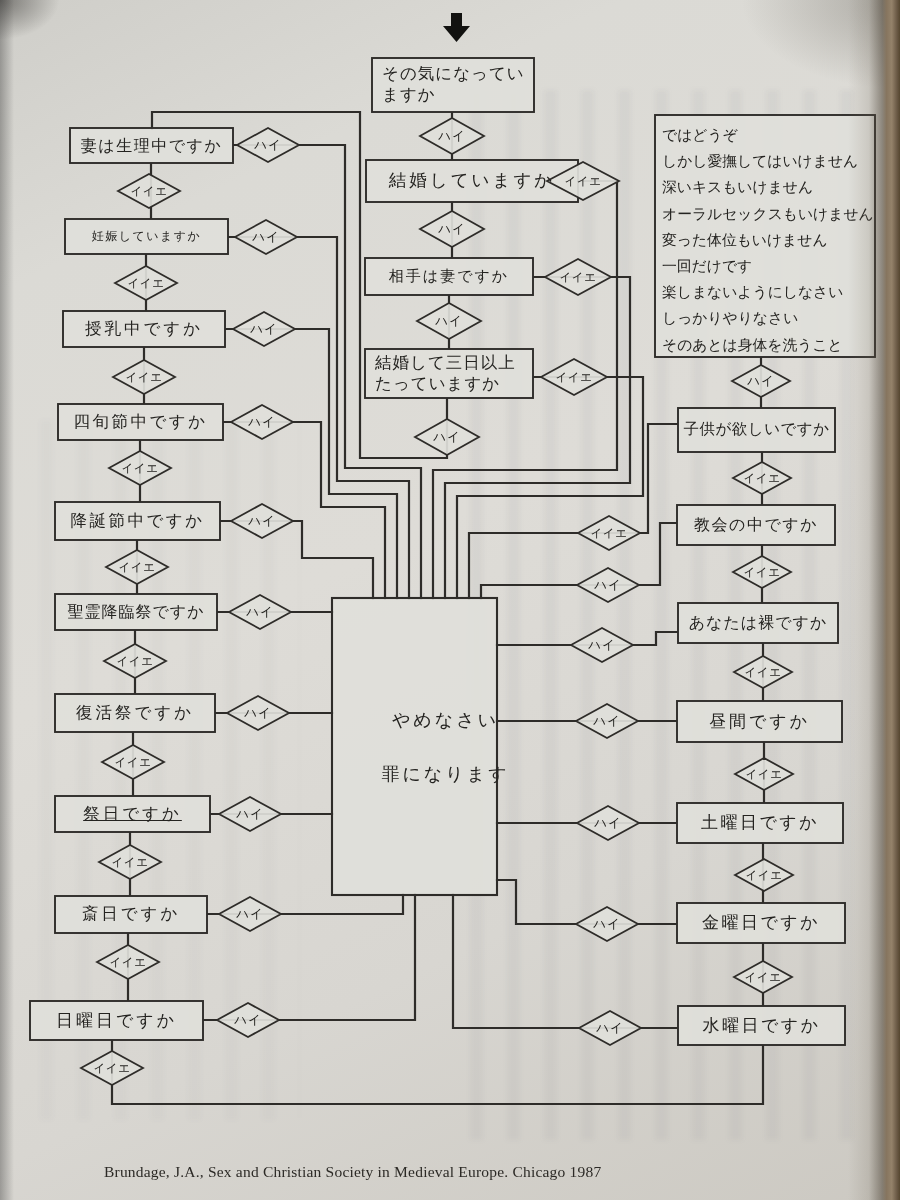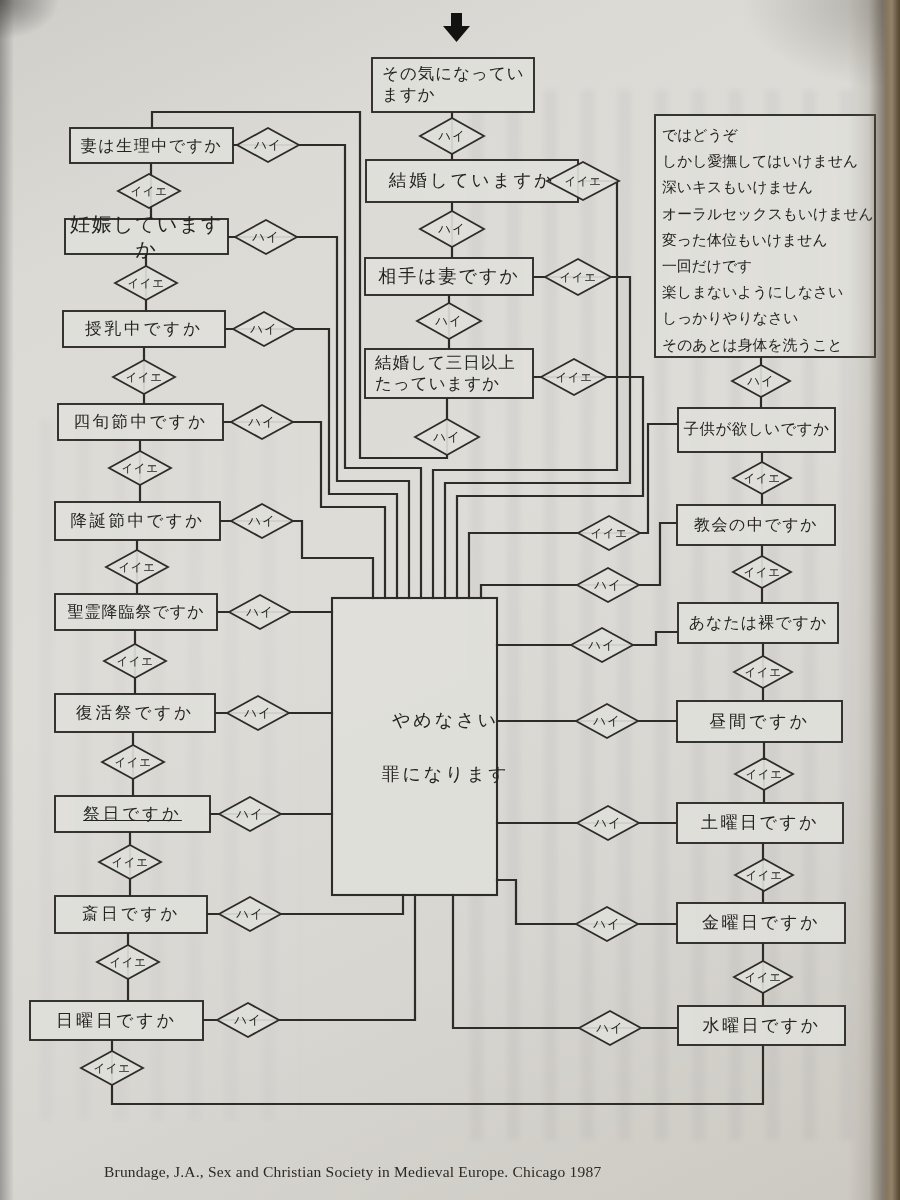--- a/index.html
+++ b/index.html
@@ -151,25 +151,25 @@
       <polygon points="735,774 764,758 793,774 764,790" fill="rgba(224,223,218,0.92)" stroke="#2e2c29" stroke-width="1.8"></polygon>
       <polygon points="735,875 764,859 793,875 764,891" fill="rgba(224,223,218,0.92)" stroke="#2e2c29" stroke-width="1.8"></polygon>
       <polygon points="734,977 763,961 792,977 763,993" fill="rgba(224,223,218,0.92)" stroke="#2e2c29" stroke-width="1.8"></polygon>
       <polygon points="732,381 761,365 790,381 761,397" fill="rgba(224,223,218,0.92)" stroke="#2e2c29" stroke-width="1.8"></polygon>
     </svg>
 
   <div id="labels">
       <div class="node-label align-left" style="left: 372px; top: 58px; width: 162px; height: 54px; font-size: 16.5px; letter-spacing: 1px;">その気になってい
 ますか</div>
       <div class="node-label" style="left: 366px; top: 160px; width: 212px; height: 42px; font-size: 17.5px; letter-spacing: 3px;">結婚していますか</div>
-      <div class="node-label" style="left: 365px; top: 258px; width: 168px; height: 37px; font-size: 18px; letter-spacing: 2px;">相手は妻ですか</div>
+      <div class="node-label" style="left: 365px; top: 258px; width: 168px; height: 37px; font-size: 15px; letter-spacing: 2px;">相手は妻ですか</div>
       <div class="node-label align-left" style="left: 365px; top: 349px; width: 168px; height: 49px; font-size: 16.5px; letter-spacing: 1px;">結婚して三日以上
 たっていますか</div>
       <div class="node-label" style="left: 70px; top: 128px; width: 163px; height: 35px; font-size: 16px; letter-spacing: 1.5px;">妻は生理中ですか</div>
-      <div class="node-label" style="left: 65px; top: 219px; width: 163px; height: 35px; font-size: 20px; letter-spacing: 1.5px;">妊娠していますか</div>
+      <div class="node-label" style="left: 65px; top: 219px; width: 163px; height: 35px; font-size: 12px; letter-spacing: 1.5px;">妊娠していますか</div>
       <div class="node-label" style="left: 63px; top: 311px; width: 162px; height: 36px; font-size: 16.5px; letter-spacing: 3px;">授乳中ですか</div>
       <div class="node-label" style="left: 58px; top: 404px; width: 165px; height: 36px; font-size: 16.5px; letter-spacing: 2.5px;">四旬節中ですか</div>
       <div class="node-label" style="left: 55px; top: 502px; width: 165px; height: 38px; font-size: 16.5px; letter-spacing: 2.5px;">降誕節中ですか</div>
       <div class="node-label" style="left: 55px; top: 594px; width: 162px; height: 36px; font-size: 16px; letter-spacing: 1px;">聖霊降臨祭ですか</div>
       <div class="node-label" style="left: 55px; top: 694px; width: 160px; height: 38px; font-size: 16.5px; letter-spacing: 3px;">復活祭ですか</div>
       <div class="node-label" style="left: 55px; top: 796px; width: 155px; height: 36px; font-size: 16.5px; letter-spacing: 3px; text-decoration: underline;">祭日ですか</div>
       <div class="node-label" style="left: 55px; top: 896px; width: 152px; height: 37px; font-size: 16.5px; letter-spacing: 3px;">斎日ですか</div>
       <div class="node-label" style="left: 30px; top: 1001px; width: 173px; height: 39px; font-size: 17px; letter-spacing: 3px;">日曜日ですか</div>
       <div class="node-label" style="left: 678px; top: 408px; width: 157px; height: 44px; font-size: 15.5px; letter-spacing: 0.5px;">子供が欲しいですか</div>
       <div class="node-label" style="left: 677px; top: 505px; width: 158px; height: 40px; font-size: 16px; letter-spacing: 1.5px;">教会の中ですか</div>

